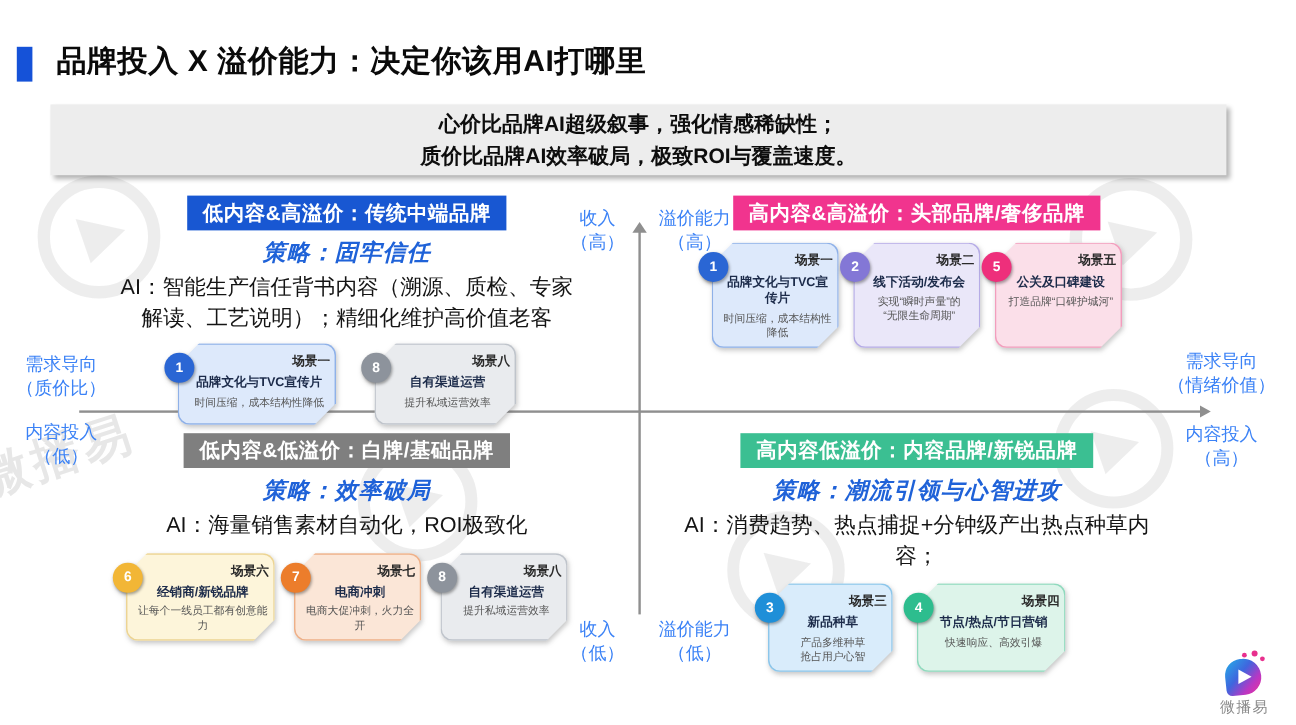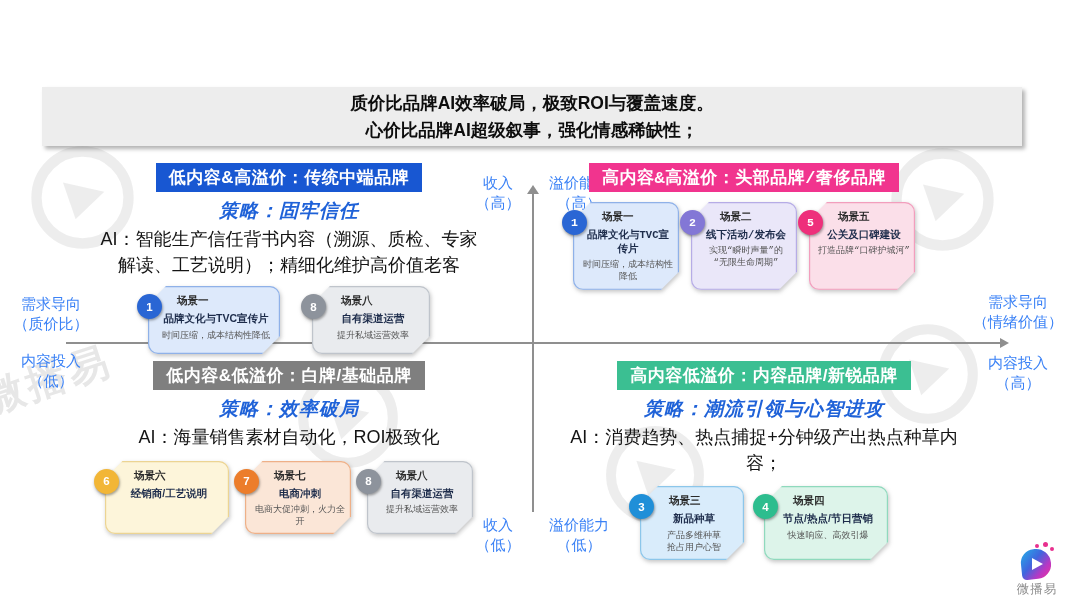--- a/index.html
+++ b/index.html
@@ -29,21 +29,21 @@
            border-right:6px solid transparent;border-bottom:9px solid #8f8f8f;z-index:1;}
   .h-line{position:absolute;left:66px;top:342px;width:936px;height:2px;background:#8f8f8f;z-index:1;}
   .h-arrow{position:absolute;left:1000px;top:338px;width:0;height:0;border-top:5px solid transparent;
            border-bottom:5px solid transparent;border-left:9px solid #8f8f8f;z-index:1;}
   .axis-label{position:absolute;color:#3b82f6;font-size:15px;line-height:1.35;text-align:center;
               white-space:pre-line;z-index:2;}
 
   
   .quadrant{position:absolute;text-align:center;z-index:2;}
   .q-tl{left:96px;top:163px;width:386px;}
-  .q-tr{left:542px;top:163px;width:404px;font-family:Liberation Mono, monospace;}
+  .q-tr{left:562px;top:163px;width:404px;}
   .q-bl{left:96px;top:361px;width:386px;}
   .q-br{left:562px;top:361px;width:404px;}
   .q-badge{display:inline-block;padding:3px 13px;color:#fff;font-size:17px;font-weight:bold;
            background:var(--hbg,#555);letter-spacing:.5px;}
   .q-strategy{font-size:19px;font-weight:bold;font-style:italic;color:#1f62d8;margin-top:6px;letter-spacing:1px;}
   .q-ai{font-size:18px;color:#141414;margin-top:3px;line-height:1.42;}
   .cards{display:flex;justify-content:center;align-items:stretch;margin-top:10px;gap:16px;}
   .q-tl .cards{gap:32px;margin-top:8px;}
   .q-tl .card:nth-child(1){width:132px;}
   .q-tl .card:nth-child(2){width:118px;}
@@ -58,21 +58,21 @@
 
   
   .card{position:relative;min-height:68px;filter:drop-shadow(1.5px 2px 2px rgba(90,90,90,.35));}
   .card-bg{position:absolute;inset:0;background:var(--bg,#eee);border-radius:10px;
            clip-path:polygon(18px 0,100% 0,100% calc(100% - 18px),calc(100% - 18px) 100%,0 100%,0 18px);
            box-shadow:inset 0 0 0 1.2px var(--bc,#bbb);}
   .card-content{position:relative;z-index:1;padding:8px 5px 7px 9px;}
   .scene-circle{position:absolute;left:-11px;top:8px;width:25px;height:25px;border-radius:50%;
                 background:var(--c,#888);color:#fff;font-size:11.5px;font-weight:bold;display:flex;
                 align-items:center;justify-content:center;box-shadow:1px 1.5px 2.5px rgba(0,0,0,.35);z-index:2;}
-  .scene-label{font-size:10.5px;font-weight:600;color:#2a2a2a;text-align:left;margin-left:20px;}
+  .scene-label{font-size:10.5px;font-weight:600;color:#2a2a2a;text-align:right;margin-left:20px;}
   .card-title{font-size:10.5px;font-weight:bold;color:#1c2b4a;margin-top:4px;text-align:center;}
   .card-sub{font-size:9px;color:#555;margin-top:2.5px;white-space:pre-line;line-height:1.35;}
 
   
   .logo{position:absolute;right:12px;bottom:6px;width:62px;text-align:center;z-index:2;}
   .logo-icon{position:relative;width:33px;height:33px;margin:0 auto;}
   .logo-blob{position:absolute;left:0;top:3px;width:30px;height:30px;border-radius:46% 50% 48% 16%;
              background:linear-gradient(135deg,#29a3e6 8%,#3f66de 42%,#b837c4 72%,#f0309a 100%);
              transform:rotate(-6deg);}
   .logo-play{position:absolute;left:11px;top:12px;width:0;height:0;border-left:11px solid #fff;
@@ -113,24 +113,28 @@
       </svg>
   </div>
   <div class="wm" style="left:600px;top:420px;">
     <svg width="110" height="110" viewBox="0 0 100 100">
         <circle cx="50" cy="50" r="40" fill="none" stroke="currentColor" stroke-width="9"></circle>
         <path d="M33 37 L69 45 L44 69 Z" fill="currentColor"></path>
       </svg>
   </div>
   <div class="wm-text" style="left:-18px;top:352px;">微播易</div>
 
+  <div class="title-row">
+    <div class="title-bar" style="--bar: #1552d8;"></div>
+    <h1 class="page-title">品牌投入 X 溢价能力：决定你该用AI打哪里</h1>
+  </div>
 
   <div class="banner">
+    <div>心价比品牌AI超级叙事，强化情感稀缺性；</div>
     <div>质价比品牌AI效率破局，极致ROI与覆盖速度。</div>
-    <div>心价比品牌AI超级叙事，强化情感稀缺性；</div>
   </div>
 
   <div class="v-line"></div>
   <div class="v-arrow"></div>
   <div class="h-line"></div>
   <div class="h-arrow"></div>
 
   <div class="axis-label" style="left:468px;top:173px;width:60px;">收入
 （高）</div>
   <div class="axis-label" style="left:541px;top:173px;width:76px;">溢价能力
@@ -211,21 +215,22 @@
   <div class="quadrant q-bl">
     <span class="q-badge" style="--hbg: #7f7f7f;">低内容&amp;低溢价：白牌/基础品牌</span>
     <div class="q-strategy">策略：效率破局</div>
     <div class="q-ai">AI：海量销售素材自动化，ROI极致化</div>
     <div class="cards">
       <div class="card" style="--c: #f2b636; --bg: #fdf5da; --bc: #ecd493;">
         <div class="card-bg"></div>
         <div class="scene-circle">6</div>
         <div class="card-content">
           <div class="scene-label">场景六</div>
-          <div class="card-title">经销商/工艺说明</div>
+          <div class="card-title">经销商/新锐品牌</div>
+          <div class="card-sub">让每个一线员工都有创意能力</div>
         </div>
       </div>
       <div class="card" style="--c: #ec7d2b; --bg: #fbe6d7; --bc: #eeb088;">
         <div class="card-bg"></div>
         <div class="scene-circle">7</div>
         <div class="card-content">
           <div class="scene-label">场景七</div>
           <div class="card-title">电商冲刺</div>
           <div class="card-sub">电商大促冲刺，火力全开</div>
         </div>

